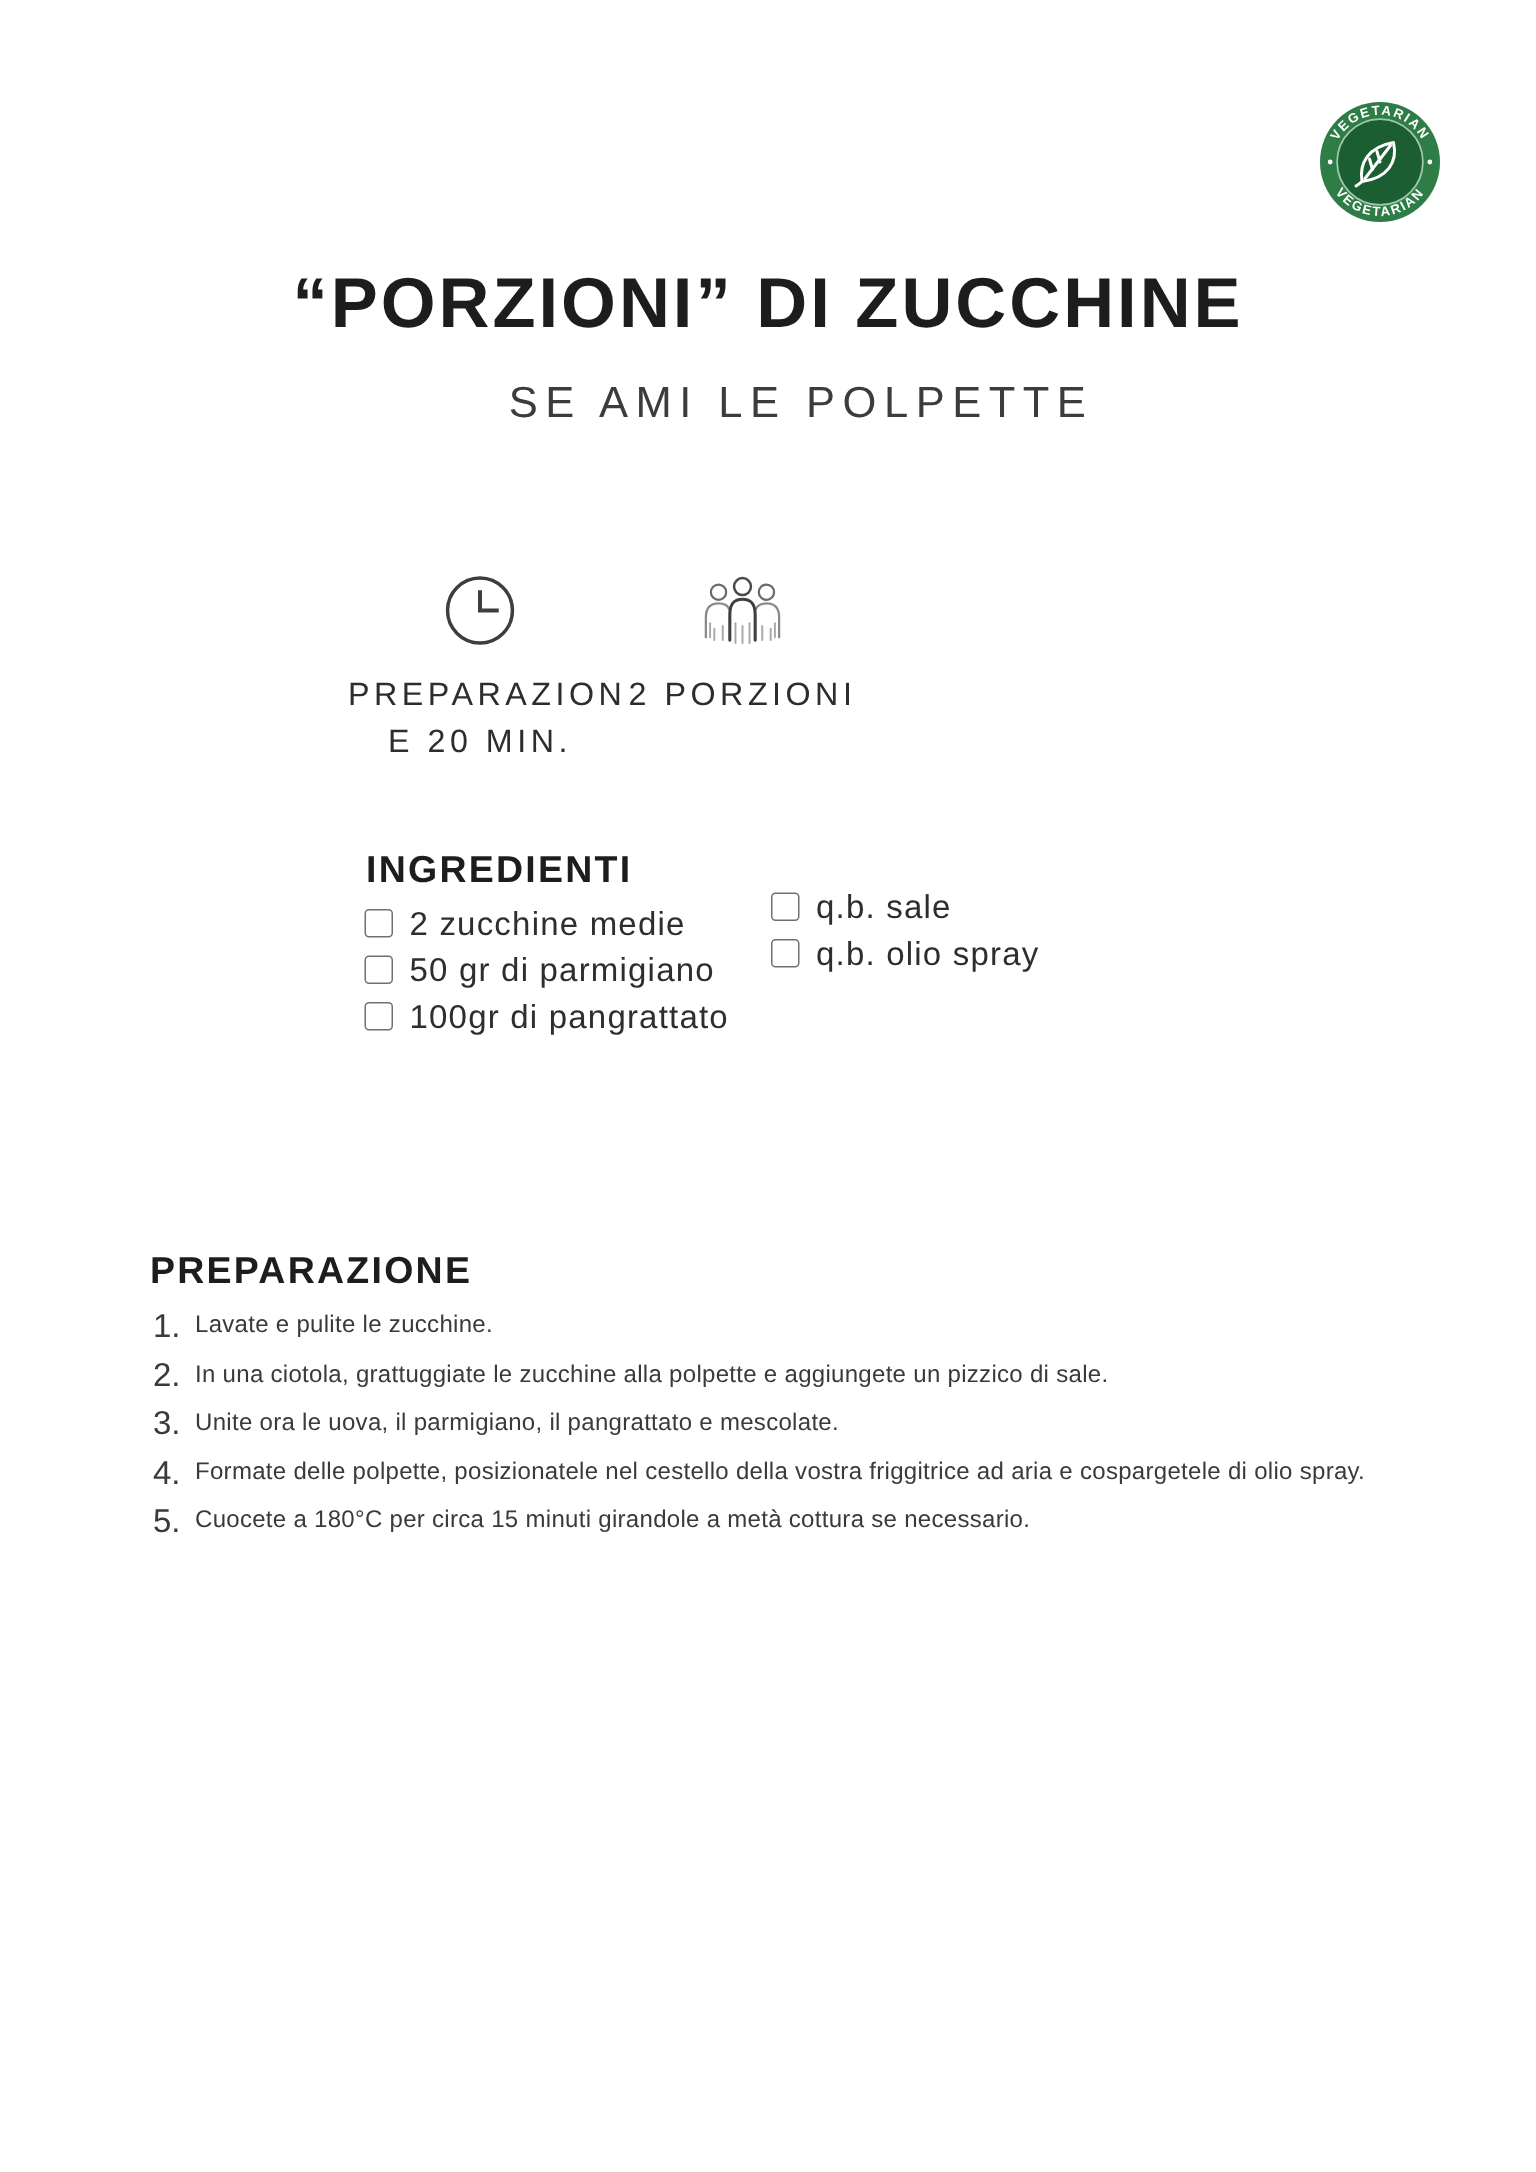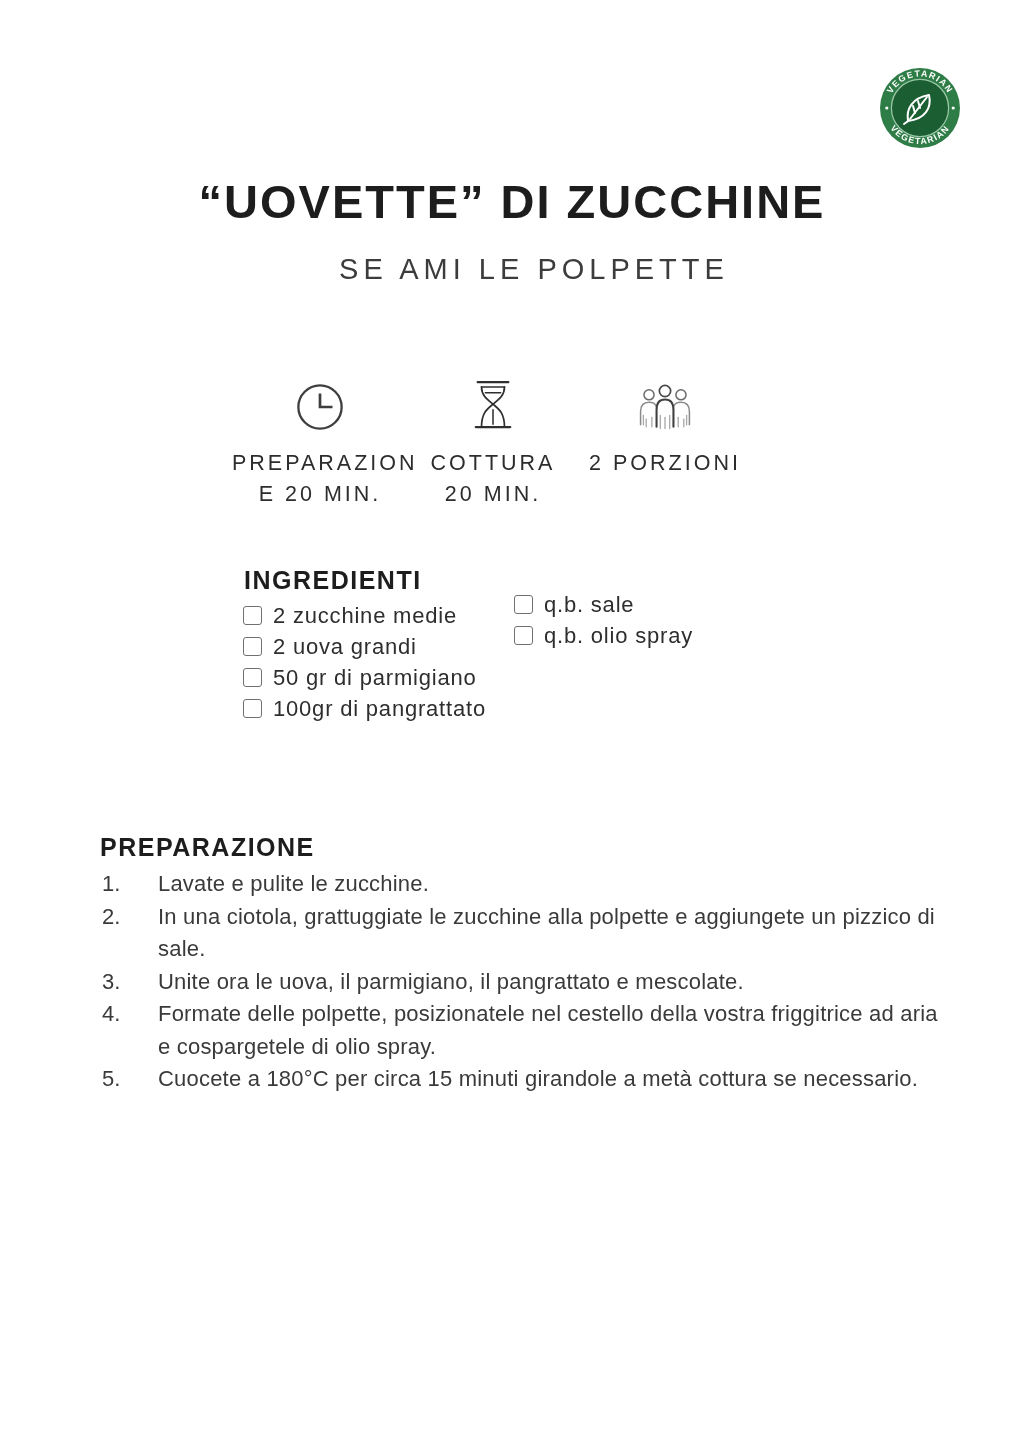--- a/index.html
+++ b/index.html
@@ -58,21 +58,21 @@
     font-size:25px;font-weight:700;letter-spacing:1.5px;color:#1d1d1d;margin-top:12px;
   }
   .steps{position:absolute;left:100px;top:868px;width:846px;}
   .step{display:flex;}
   .step-num{
     flex:none;width:28px;padding-left:2px;
     font-size:22px;line-height:32.5px;color:#3a3a3a;
   }
   .step-text{
     flex:1;
-    font-size:22px;line-height:32.5px;letter-spacing:.2px;color:#3a3a3a;margin-left:28px;
+    font-size:16px;line-height:32.5px;letter-spacing:.2px;color:#3a3a3a;
   }
   svg{display:block;}
 </style>
 </head>
 <body>
 
 <div class="page">
 
   <div class="badge">
     <svg width="80" height="80" viewBox="0 0 80 80">
@@ -94,53 +94,36 @@
       <g stroke="#ffffff" stroke-width="2" fill="none" stroke-linecap="round" stroke-linejoin="round">
         <path d="M28,53 C26,41 32,30 49,27 C52,40 45,51 28,53 Z"></path>
         <path d="M30,51 L47,29"></path>
         <path d="M35,45 L33,38"></path>
         <path d="M40,40 L38,33"></path>
         <path d="M24,56 C25.5,55 27,54 28,53"></path>
       </g>
     </svg>
   </div>
 
-  <div class="title">“UOVETTE” DI ZUCCHINE</div>
+  <div class="title">“PORZIONI” DI ZUCCHINE</div>
   <div class="subtitle">SE AMI LE POLPETTE</div>
 
   <div class="stats">
 
     <div class="stat stat-1">
       <div class="stat-icon">
         <svg width="50" height="50" viewBox="0 0 52 52">
           <circle cx="26" cy="26" r="22.5" fill="none" stroke="#3e3e3e" stroke-width="2.4"></circle>
           <polyline points="26,12 26,26 39,26" fill="none" stroke="#3e3e3e" stroke-width="2.8"></polyline>
         </svg>
       </div>
       <div class="stat-line">PREPARAZION</div>
       <div class="stat-line">E 20 MIN.</div>
     </div>
 
-    <div class="stat stat-2">
-      <div class="stat-icon">
-        <svg width="44" height="58" viewBox="0 0 46 60">
-          <g stroke="#2f2f2f" fill="none" stroke-linecap="round">
-            <path d="M7,4 L39,4" stroke-width="2.4"></path>
-            <path d="M11,9 L35,9" stroke-width="1.6"></path>
-            <path d="M11,9 C11,18 17,22 23,27 C17,32 11,36 11,51" stroke-width="1.8"></path>
-            <path d="M35,9 C35,18 29,22 23,27 C29,32 35,36 35,51" stroke-width="1.8"></path>
-            <path d="M15,15 L31,15" stroke-width="1.6"></path>
-            <path d="M23,33 L23,48" stroke-width="1.6"></path>
-            <path d="M5,51 L41,51" stroke-width="2.4"></path>
-          </g>
-        </svg>
-      </div>
-      <div class="stat-line">COTTURA</div>
-      <div class="stat-line">20 MIN.</div>
-    </div>
 
     <div class="stat stat-3">
       <div class="stat-icon">
         <svg width="62" height="48" viewBox="0 0 66 50">
           <g fill="none" stroke-linecap="round">
             <circle cx="16" cy="12" r="5.4" stroke="#6a6a6a" stroke-width="1.6"></circle>
             <circle cx="50" cy="12" r="5.4" stroke="#6a6a6a" stroke-width="1.6"></circle>
             <circle cx="33" cy="8" r="6" stroke="#4a4a4a" stroke-width="1.8"></circle>
             <path d="M7,44 L7,30 C7,22 11,20 16,20 C20,20 22.5,21.5 23.5,24" stroke="#8a8a8a" stroke-width="1.6"></path>
             <path d="M59,44 L59,30 C59,22 55,20 50,20 C46,20 43.5,21.5 42.5,24" stroke="#8a8a8a" stroke-width="1.6"></path>
@@ -167,24 +150,20 @@
 
   <div class="ing-heading">INGREDIENTI</div>
 
   <div class="ing-col ing-col-1">
     <div class="ing-item">
       <span class="checkbox"></span>
       <span class="ing-label">2 zucchine medie</span>
     </div>
     <div class="ing-item">
       <span class="checkbox"></span>
-      <span class="ing-label">2 uova grandi</span>
-    </div>
-    <div class="ing-item">
-      <span class="checkbox"></span>
       <span class="ing-label">50 gr di parmigiano</span>
     </div>
     <div class="ing-item">
       <span class="checkbox"></span>
       <span class="ing-label">100gr di pangrattato</span>
     </div>
   </div>
 
   <div class="ing-col ing-col-2">
     <div class="ing-item">

